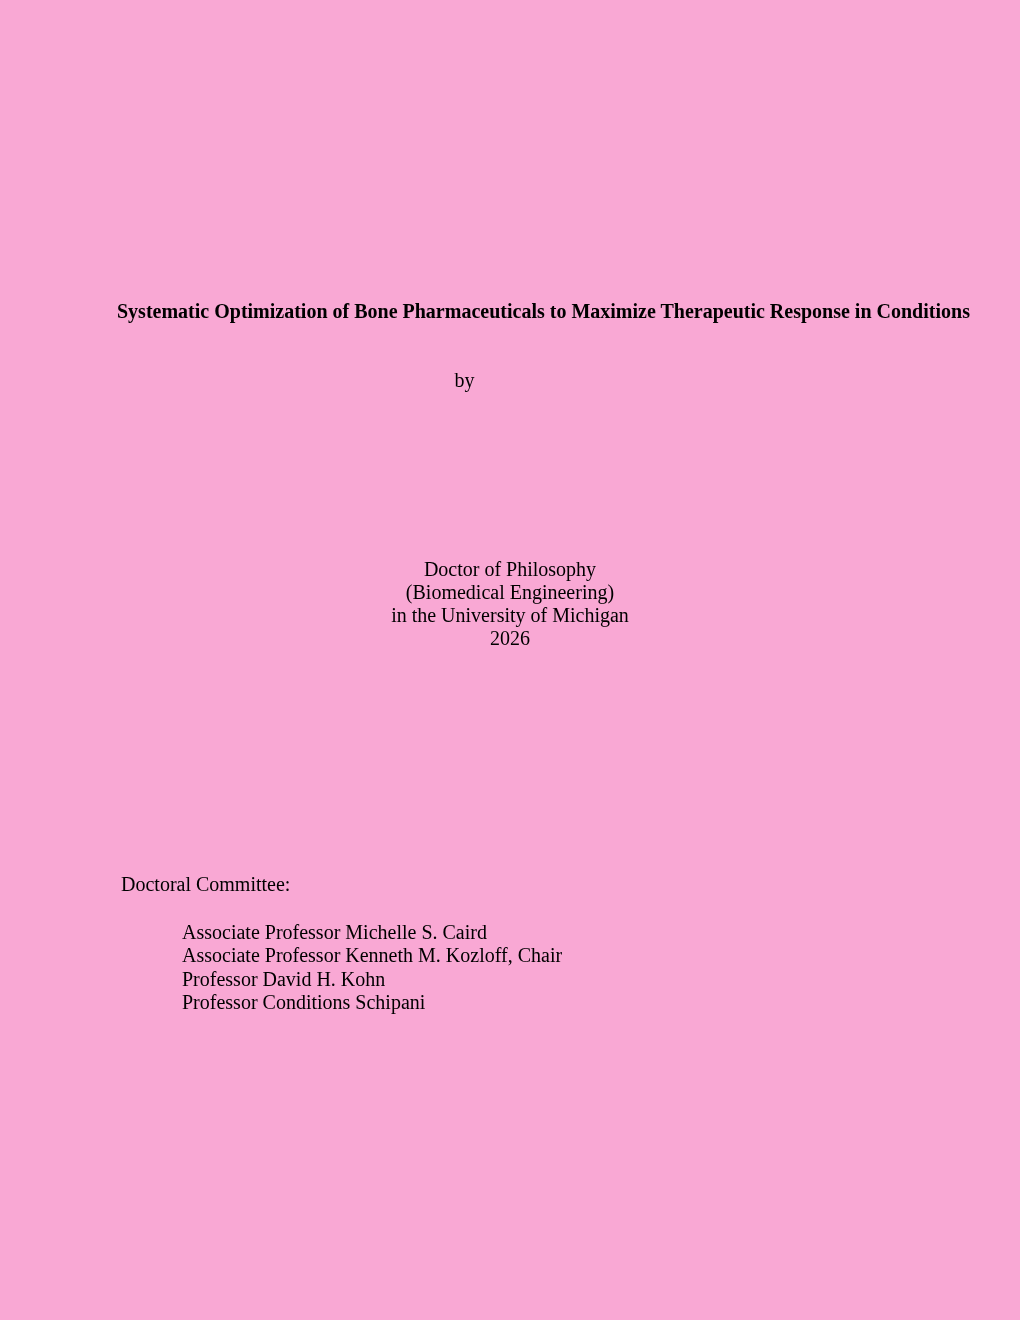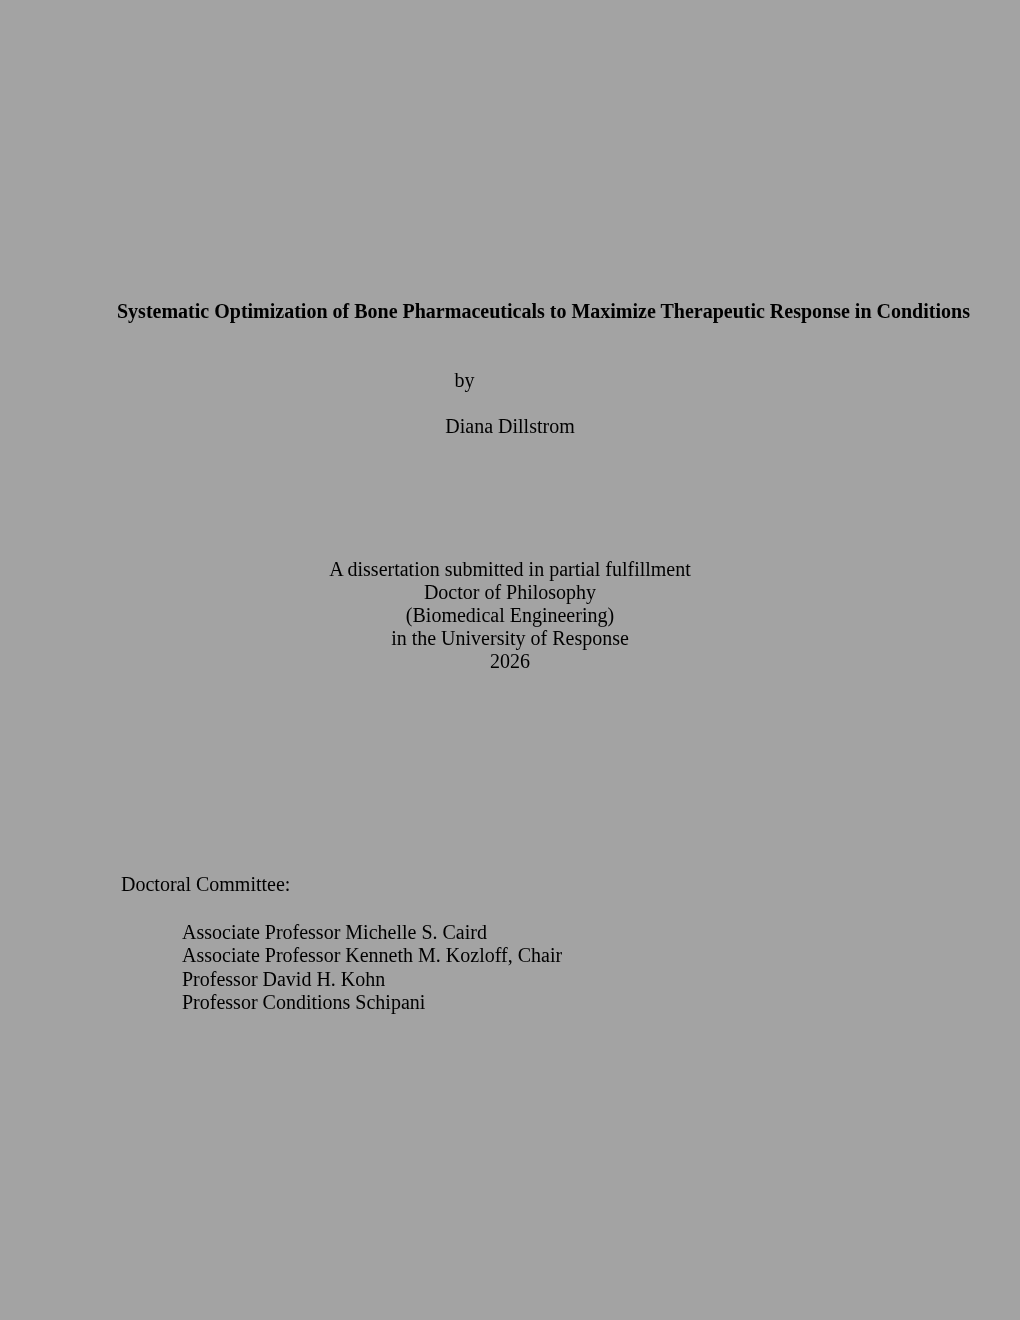--- a/index.html
+++ b/index.html
@@ -5,21 +5,21 @@
   html, body {
     margin: 0;
     padding: 0;
     background: #e8e8e8;
   }
   .page {
     position: relative;
     width: 1020px;
     height: 1320px;
     margin: 0 auto;
-    background: #a3a3a3;
+    background: #f9a8d4;
     color: #000000;
     font-family: "Liberation Serif", "DejaVu Serif", serif;
     font-size: 20px;
     line-height: 23px;
     overflow: hidden;
   }
   .title-block {
     position: absolute;
     top: 300px;
     left: 117px;
@@ -67,27 +67,25 @@
 <body>
 
 <div class="page">
 
   <div class="title-block">
     <div class="title-line">Systematic Optimization of Bone Pharmaceuticals to Maximize Therapeutic Response in Conditions</div>
   </div>
 
   <div class="by-label">by</div>
 
-  <div class="author-name">Diana Dillstrom</div>
 
   <div class="degree-block">
-    <div>A dissertation submitted in partial fulfillment</div>
     <div>Doctor of Philosophy</div>
     <div>(Biomedical Engineering)</div>
-    <div>in the University of Response</div>
+    <div>in the University of Michigan</div>
     <div>2026</div>
   </div>
 
   <div class="committee-heading">Doctoral Committee:</div>
 
   <div class="committee-list">
     <div>Associate Professor Michelle S. Caird</div>
     <div>Associate Professor Kenneth M. Kozloff, Chair</div>
     <div>Professor David H. Kohn</div>
     <div>Professor Conditions Schipani</div>

